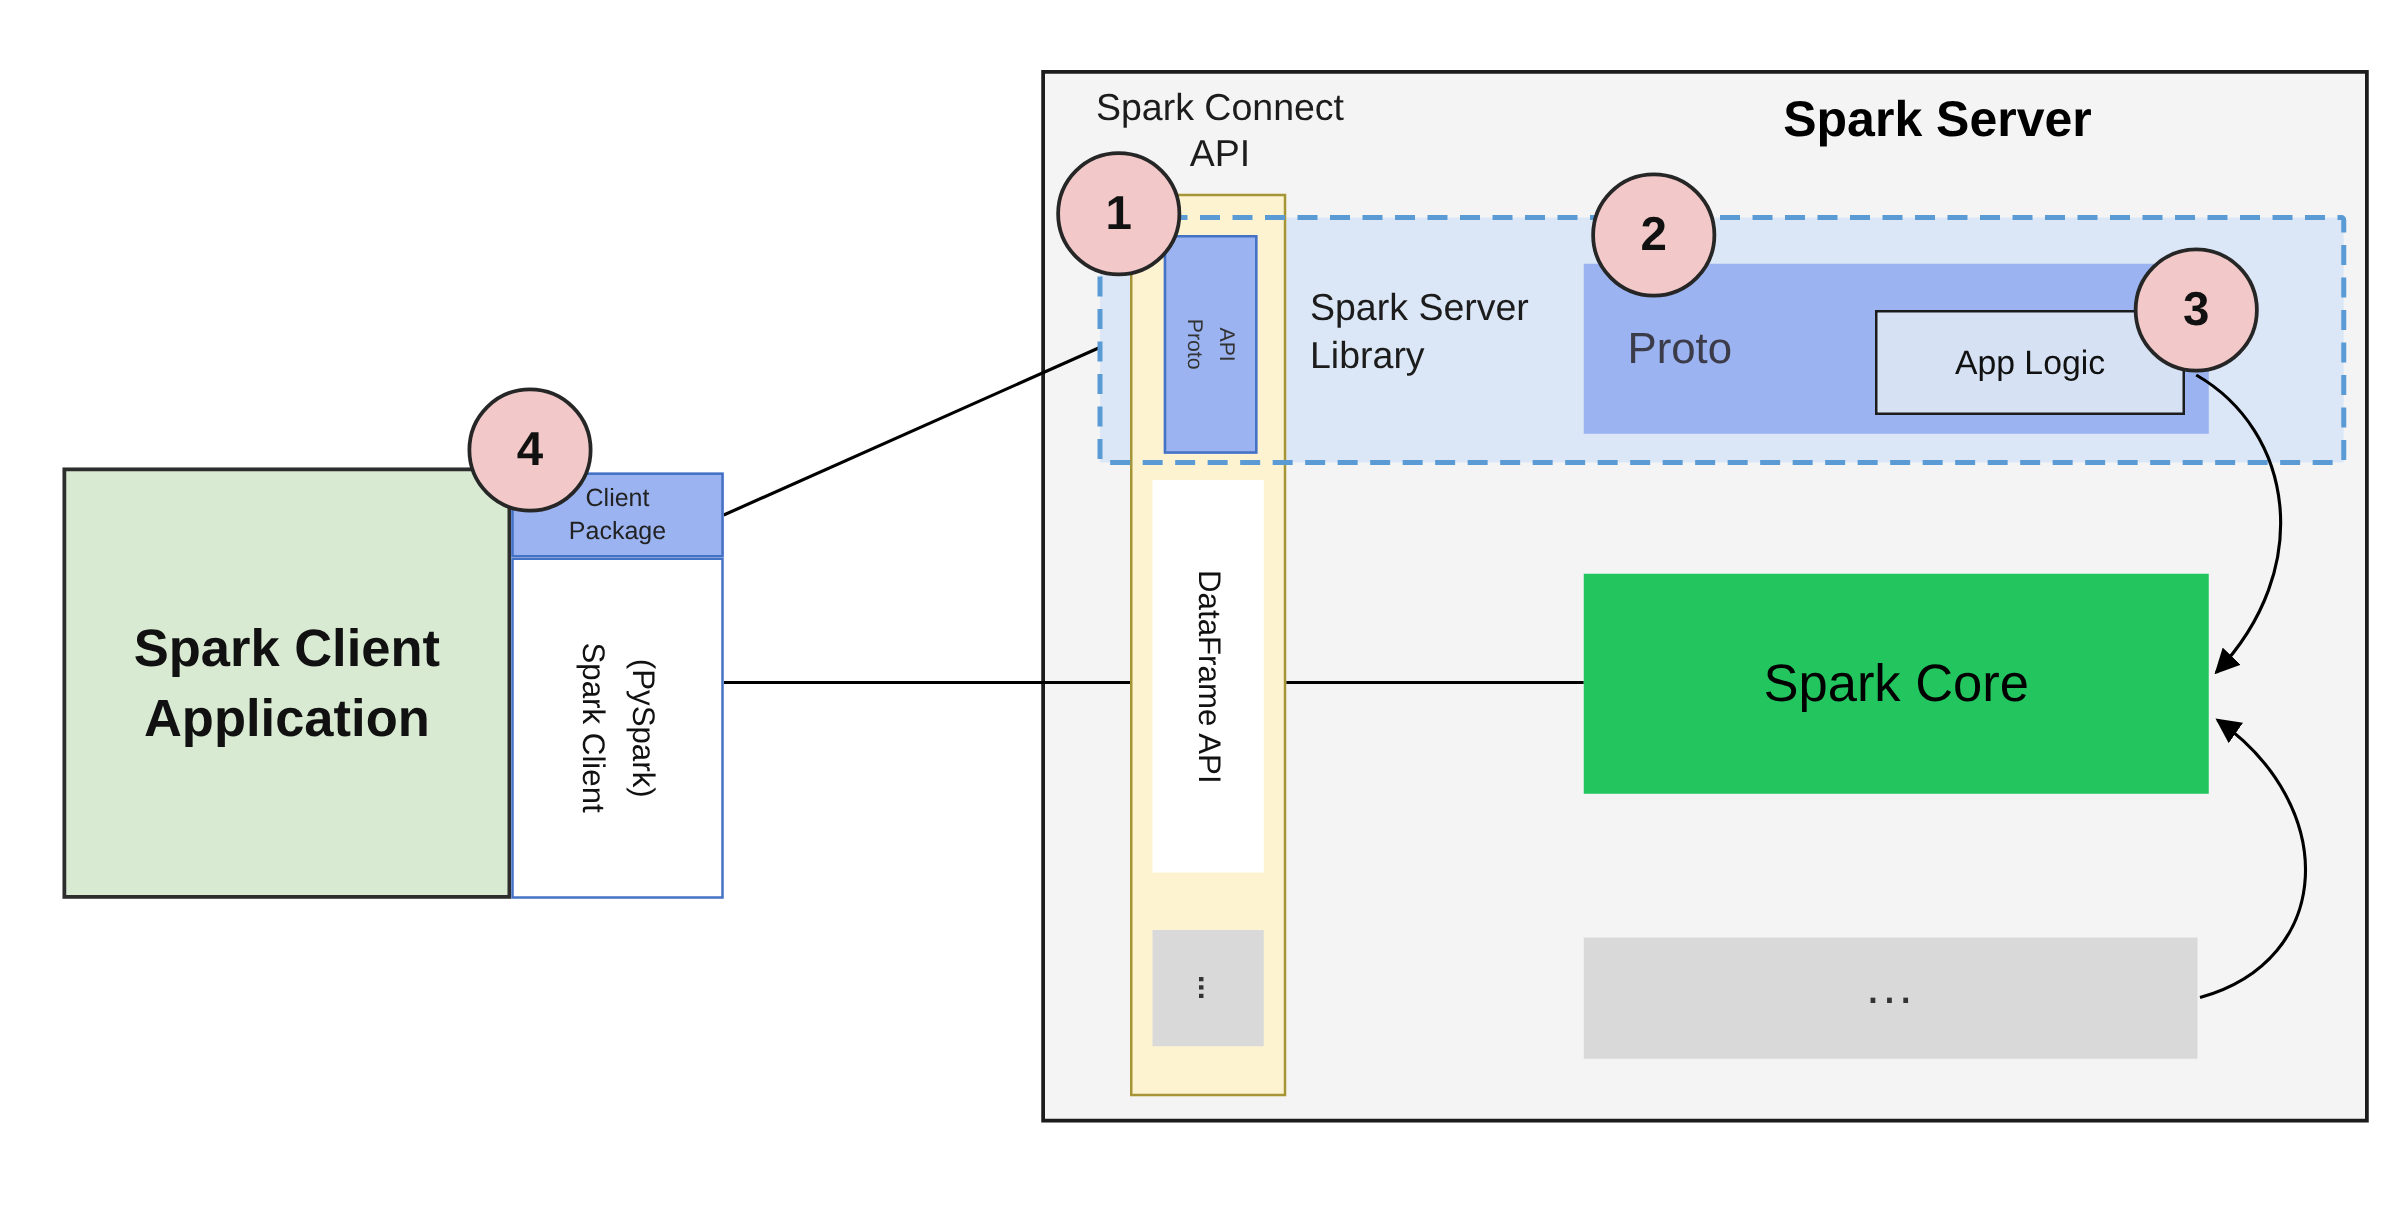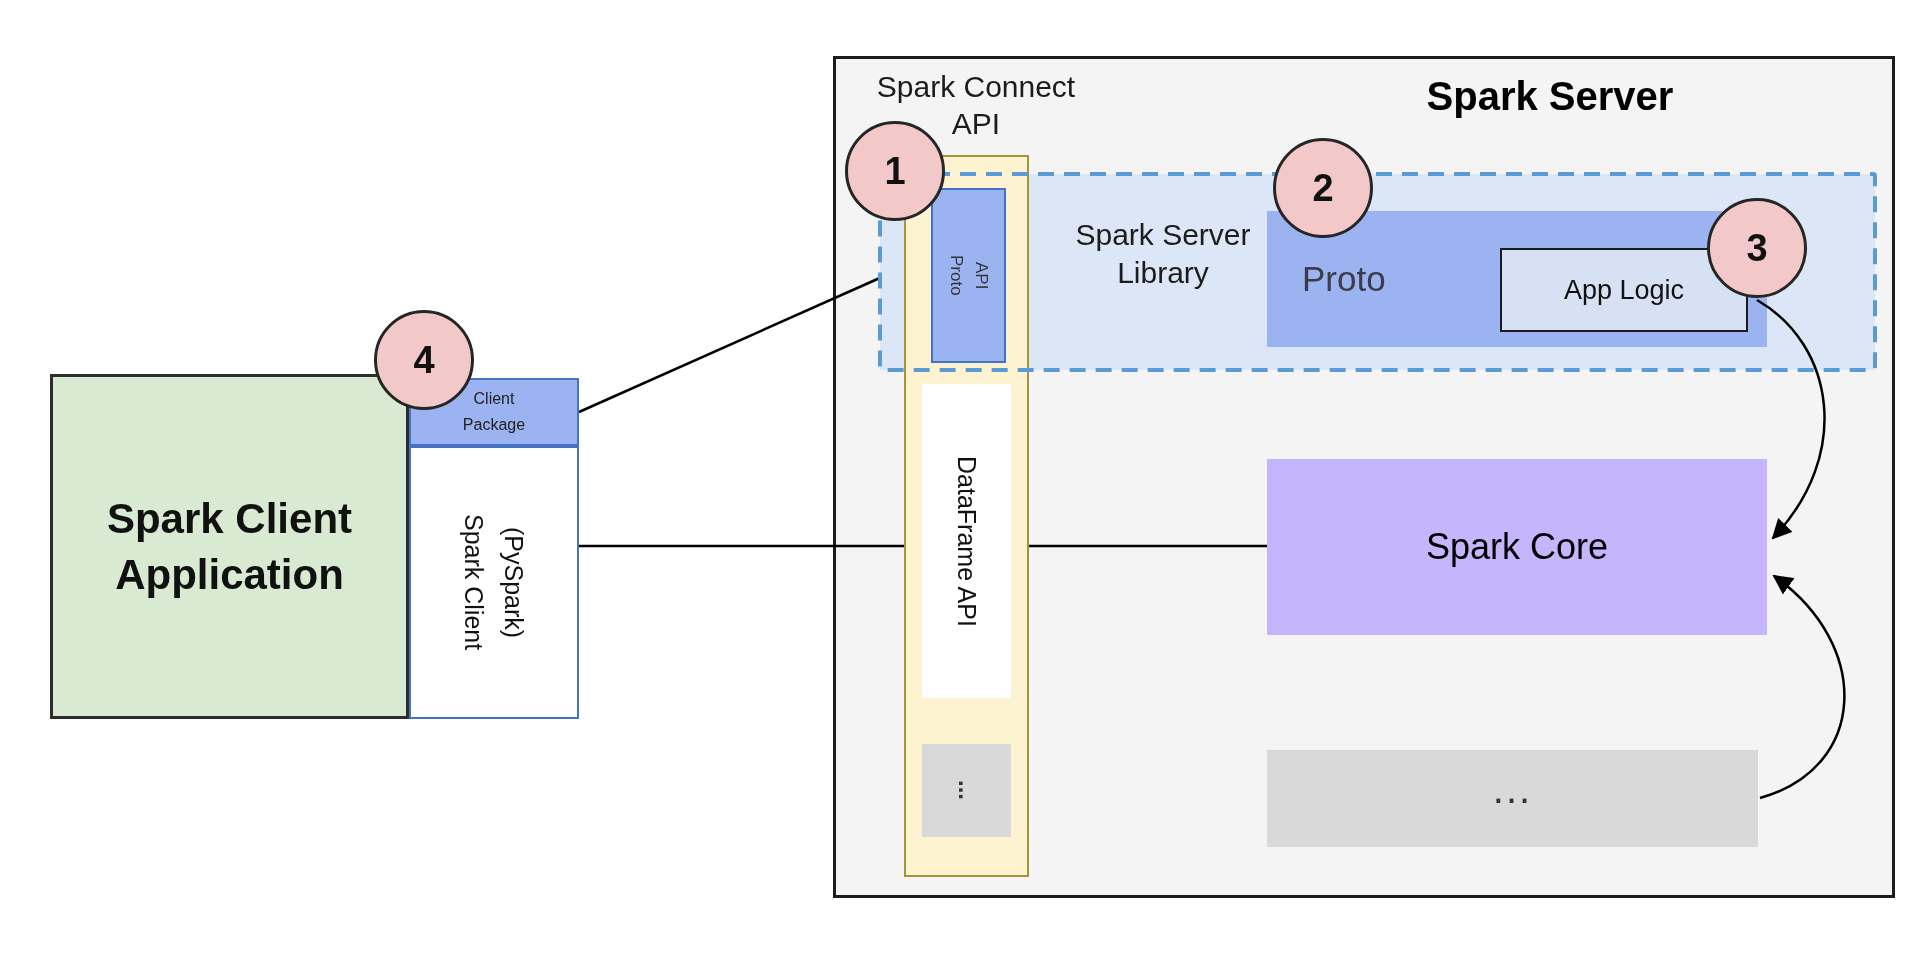--- a/index.html
+++ b/index.html
@@ -14,21 +14,21 @@
                   background: #f4f4f4; border: 3px solid #1c1c1c; }
   .lines-svg    { z-index: 2; left: 0; top: 0; }
   .dashed-fill  { z-index: 2; left: 880px; top: 174px; width: 995px; height: 196px; background: #dbe7f6; }
   .overlay-svg  { z-index: 5; left: 0; top: 0; }
 
   
   .server-title { z-index: 3; left: 1380px; top: 74px; width: 340px; text-align: center;
                   font-size: 40px; font-weight: bold; color: #000; }
   .connect-api-label { z-index: 3; left: 856px; top: 68px; width: 240px; text-align: center;
                   font-size: 30px; line-height: 37px; color: #1c1c1c; }
-  .library-label { z-index: 3; left: 1048px; top: 216px; width: 230px; text-align: center;
+  .library-label { z-index: 3; left: 1048px; top: 228px; width: 230px; text-align: left;
                   font-size: 30px; line-height: 38px; color: #1c1c1c; }
 
   
   .yellow-col   { z-index: 3; left: 904px; top: 155px; width: 125px; height: 722px;
                   background: #fdf3d1; border: 2px solid #a59537; }
   .proto-box    { z-index: 4; left: 931px; top: 188px; width: 75px; height: 175px;
                   background: #9bb3f0; border: 2px solid #4472c4;
                   display: flex; align-items: center; justify-content: center; }
   .proto-text   { writing-mode: vertical-lr; height: 62px; font-size: 17px; line-height: 1.5;
                   text-align: center; color: #333; }
@@ -43,36 +43,36 @@
   
   .plugin-box   { z-index: 3; left: 1267px; top: 211px; width: 500px; height: 136px;
                   background: #9bb3f0; display: flex; align-items: center; padding-left: 35px; }
   .plugin-label { font-size: 35px; color: #3b3b4a; }
   .applogic-box { z-index: 4; left: 1500px; top: 248px; width: 248px; height: 84px;
                   background: #d6e2f4; border: 2px solid #1c1c1c;
                   display: flex; align-items: center; justify-content: center;
                   font-size: 27px; color: #111; }
 
   
-  .core-box     { z-index: 3; left: 1267px; top: 459px; width: 500px; height: 176px; background: #c4b5fd;
+  .core-box     { z-index: 3; left: 1267px; top: 459px; width: 500px; height: 176px; background: #22c55e;
                   display: flex; align-items: center; justify-content: center;
-                  font-size: 36px; color: #000; }
+                  font-size: 42px; color: #000; }
   .core-ellipsis{ z-index: 3; left: 1267px; top: 750px; width: 491px; height: 97px; background: #d9d9d9;
                   display: flex; align-items: center; justify-content: center;
                   font-size: 40px; color: #333; padding-bottom: 18px; letter-spacing: 2px; }
 
   
   .green-box    { z-index: 3; left: 50px; top: 374px; width: 359px; height: 345px;
                   background: #d9ead3; border: 3px solid #2d2d2d;
                   display: flex; align-items: center; justify-content: center; font-weight: bold; }
   .green-label  { width: 330px; text-align: center; font-size: 42px; line-height: 56px; color: #111; }
   .pkg-box      { z-index: 3; left: 409px; top: 378px; width: 170px; height: 68px;
                   background: #9bb3f0; border: 2px solid #4472c4;
                   display: flex; align-items: center; justify-content: center; }
-  .pkg-label    { width: 100px; text-align: center; font-size: 16px; line-height: 26px; color: #222; }
+  .pkg-label    { width: 100px; text-align: center; font-size: 20px; line-height: 26px; color: #222; }
   .pyspark-box  { z-index: 3; left: 409px; top: 446px; width: 170px; height: 273px;
                   background: #fff; border: 2px solid #4472c4;
                   display: flex; align-items: center; justify-content: center; }
   .pyspark-text { writing-mode: vertical-lr; height: 185px; font-size: 25px; line-height: 1.6;
                   text-align: center; color: #111; }
 
   
   .badge        { z-index: 6; width: 100px; height: 100px; border-radius: 50%;
                   background: #f2c8c8; border: 3px solid #262626;
                   display: flex; align-items: center; justify-content: center;

